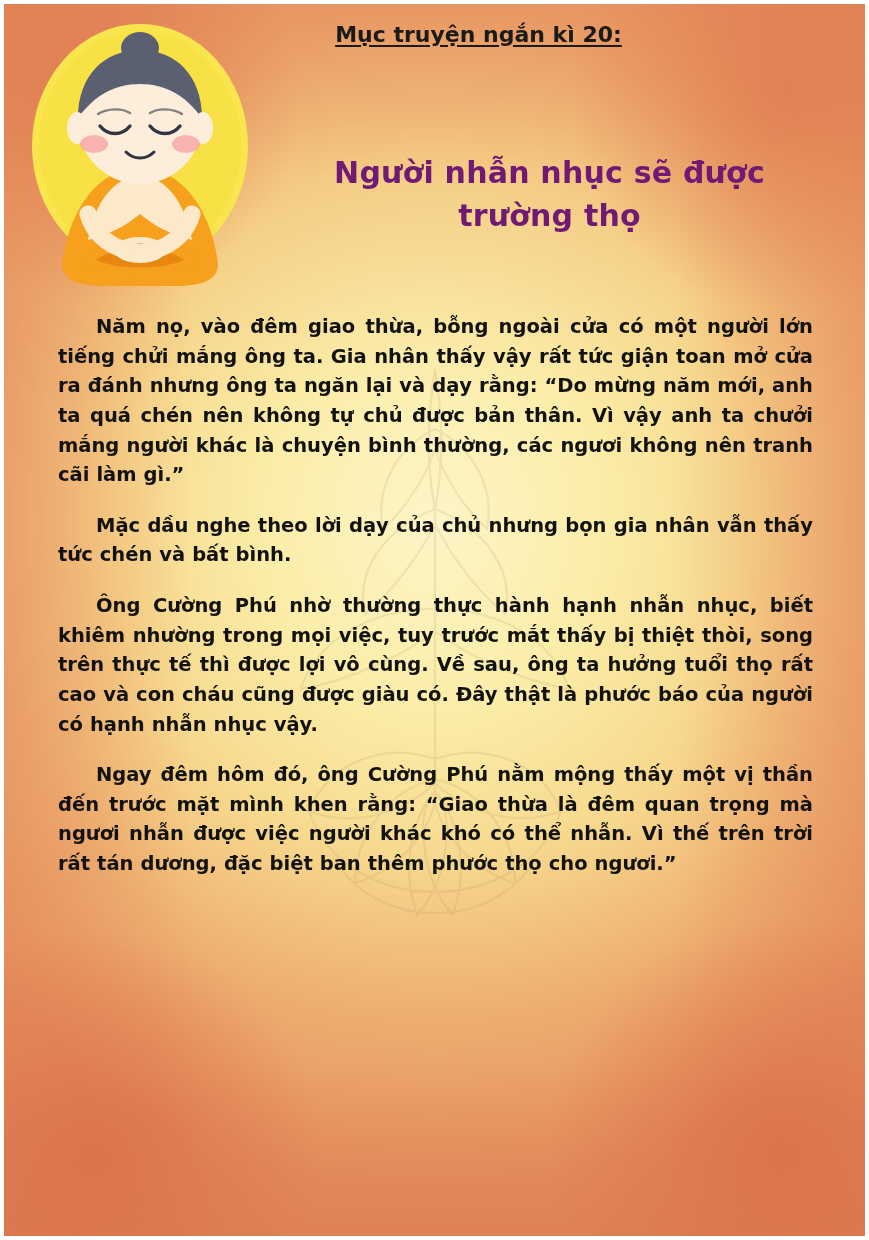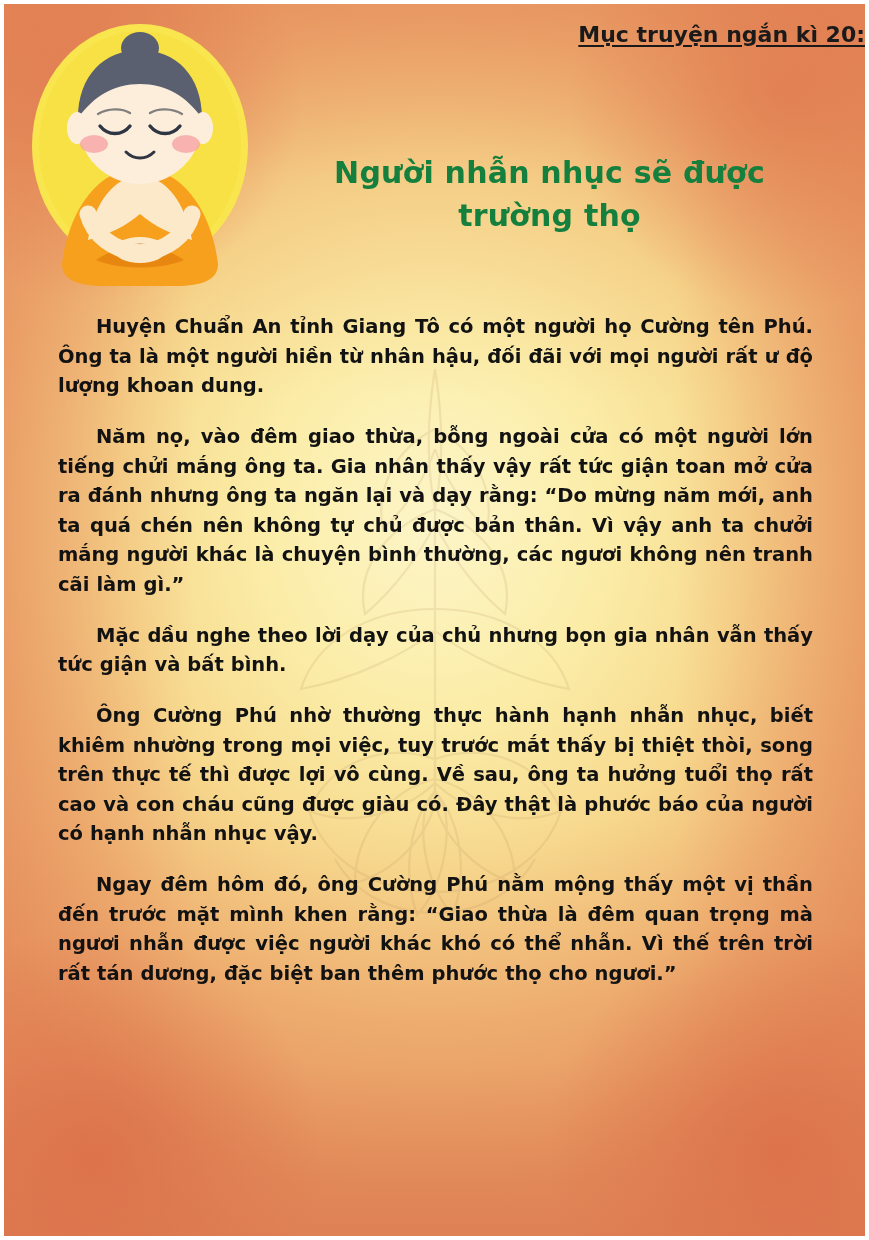--- a/index.html
+++ b/index.html
@@ -65,40 +65,40 @@
   
   .header {
     position: absolute;
     left: 0; right: 0; top: 0;
     height: 300px;
   }
   .kicker {
     position: absolute;
     left: 0; right: 0;
     top: 18px;
-    text-align: right;
+    text-align: center;
     font-family: "DejaVu Sans", sans-serif;
     font-weight: bold;
     font-size: 22px;
     color: #1a1a1a;
     text-decoration: underline;
     text-underline-offset: 3px;
     padding-left: 88px;
   }
   .title {
     position: absolute;
     left: 270px;
     right: 40px;
     top: 128px;
     text-align: center;
     font-family: "DejaVu Sans", sans-serif;
     font-weight: bold;
     font-size: 30px;
     line-height: 1.42;
-    color: #15803d;
+    color: #701a75;
     letter-spacing: 0.2px;
   }
 
   
   .monk {
     position: absolute;
     left: 14px;
     top: 14px;
     width: 250px;
     height: 285px;
@@ -207,20 +207,19 @@
 
         <ellipse cx="76" cy="126" rx="14" ry="9" fill="#f7a8a8" opacity="0.85"></ellipse>
         <ellipse cx="168" cy="126" rx="14" ry="9" fill="#f7a8a8" opacity="0.85"></ellipse>
 
         <path d="M108 134 C116 142 128 142 136 134" stroke="#2f3542" stroke-width="3" fill="none" stroke-linecap="round"></path>
       </svg>
     </div>
   </div>
 
   <div class="article">
-    <p>Huyện Chuẩn An tỉnh Giang Tô có một người họ Cường tên Phú. Ông ta là một người hiền từ nhân hậu, đối đãi với mọi người rất ư độ lượng khoan dung.</p>
     <p>Năm nọ, vào đêm giao thừa, bỗng ngoài cửa có một người lớn tiếng chửi mắng ông ta. Gia nhân thấy vậy rất tức giận toan mở cửa ra đánh nhưng ông ta ngăn lại và dạy rằng: “Do mừng năm mới, anh ta quá chén nên không tự chủ được bản thân. Vì vậy anh ta chưởi mắng người khác là chuyện bình thường, các ngươi không nên tranh cãi làm gì.”</p>
-    <p>Mặc dầu nghe theo lời dạy của chủ nhưng bọn gia nhân vẫn thấy tức giận và bất bình.</p>
+    <p>Mặc dầu nghe theo lời dạy của chủ nhưng bọn gia nhân vẫn thấy tức chén và bất bình.</p>
     <p>Ông Cường Phú nhờ thường thực hành hạnh nhẫn nhục, biết khiêm nhường trong mọi việc, tuy trước mắt thấy bị thiệt thòi, song trên thực tế thì được lợi vô cùng. Về sau, ông ta hưởng tuổi thọ rất cao và con cháu cũng được giàu có. Đây thật là phước báo của người có hạnh nhẫn nhục vậy.</p>
     <p>Ngay đêm hôm đó, ông Cường Phú nằm mộng thấy một vị thần đến trước mặt mình khen rằng: “Giao thừa là đêm quan trọng mà ngươi nhẫn được việc người khác khó có thể nhẫn. Vì thế trên trời rất tán dương, đặc biệt ban thêm phước thọ cho ngươi.”</p>
   </div>
 
 </div>
 
 </body></html>

